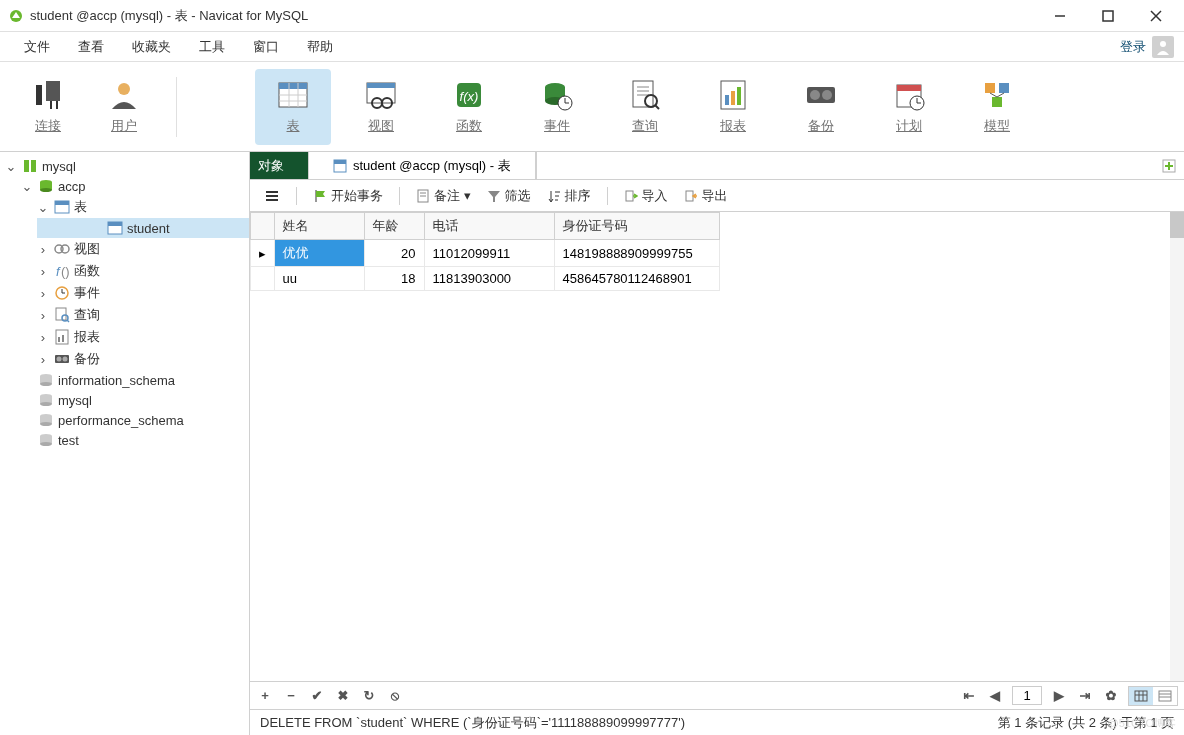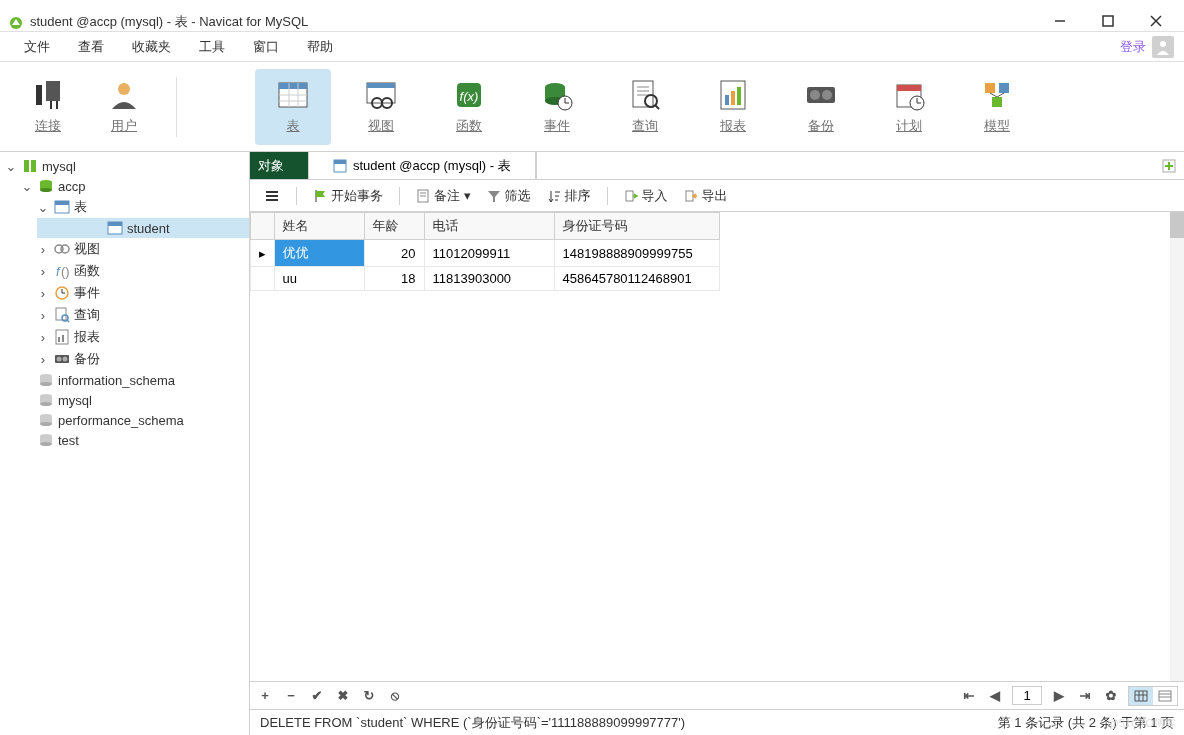--- a/index.html
+++ b/index.html
@@ -1,24 +1,24 @@
 <!DOCTYPE html>
 <html><head>
 <meta charset="utf-8">
 <style>
 * { box-sizing: border-box; margin: 0; padding: 0; font-family: "Microsoft YaHei", "Segoe UI", Arial, sans-serif; font-size: 13px; }
 body { background: #fff; overflow: hidden; width: 1184px; height: 735px; position: relative; }
-.title-bar { height: 32px; background: #fff; display: flex; align-items: flex-end; padding: 0 8px; border-bottom: 1px solid #e0e0e0; }
+.title-bar { height: 32px; background: #fff; display: flex; align-items: center; padding: 0 8px; border-bottom: 1px solid #e0e0e0; }
 .title-bar .app-icon { width: 16px; height: 16px; margin-right: 6px; }
 .title-bar .title-text { flex: 1; color: #333; }
 .title-bar .win-controls { display: flex; gap: 28px; margin-right: 10px; }
 .title-bar .win-btn { width: 20px; height: 20px; display: flex; align-items: center; justify-content: center; cursor: pointer; }
 .menu-bar { height: 30px; background: #fff; display: flex; align-items: center; padding: 0 10px; border-bottom: 1px solid #e0e0e0; }
 .menu-bar .menu-item { padding: 4px 14px; color: #333; cursor: pointer; }
-.menu-bar .login { margin-left: auto; margin-right: 6px; color: #8b5cf6; cursor: pointer; }
+.menu-bar .login { margin-left: auto; margin-right: 6px; color: #0c4a6e; cursor: pointer; }
 .menu-bar .avatar { width: 22px; height: 22px; background: #d0d0d0; border-radius: 2px; display: flex; align-items: center; justify-content: center; }
 .toolbar { height: 90px; background: #fff; display: flex; align-items: center; padding: 6px 10px; border-bottom: 1px solid #d0d0d0; }
 .tb-group { display: flex; }
 .tb-group.right { margin-left: 48px; gap: 12px; }
 .tb-sep { width: 1px; height: 60px; background: #e0e0e0; margin: 0 30px 0 14px; }
 .tb-btn { display: flex; flex-direction: column; align-items: center; justify-content: center; width: 76px; height: 76px; cursor: pointer; border-radius: 4px; }
 .tb-btn.active { background: #cce5f5; }
 .tb-btn .tb-icon { width: 32px; height: 32px; display: flex; align-items: center; justify-content: center; margin-bottom: 6px; }
 .tb-btn .tb-label { color: #737373; text-decoration: underline; }
 .main { display: flex; height: calc(735px - 32px - 30px - 90px); }

